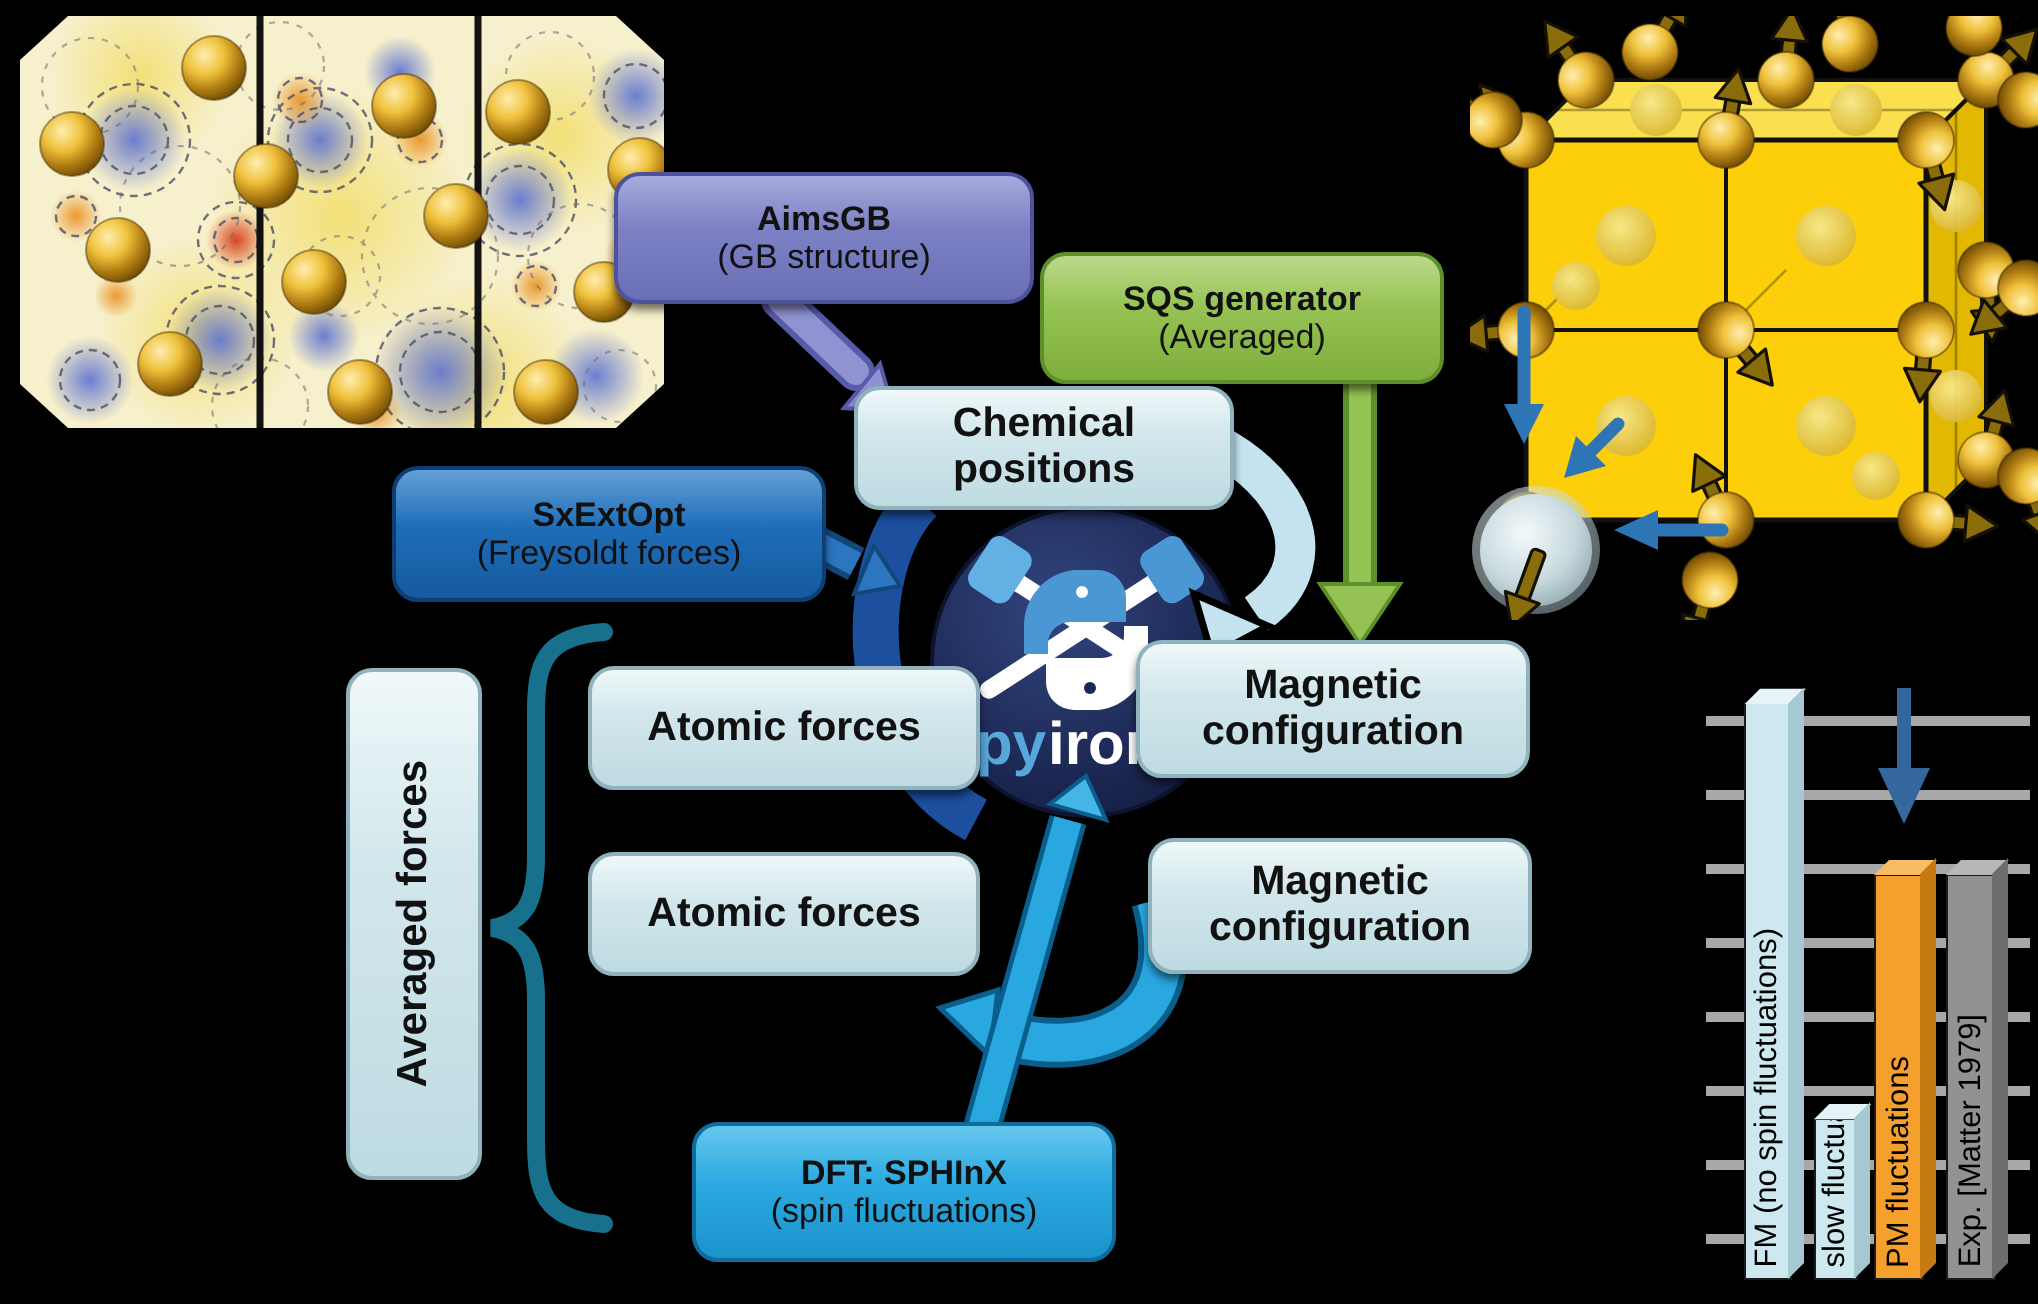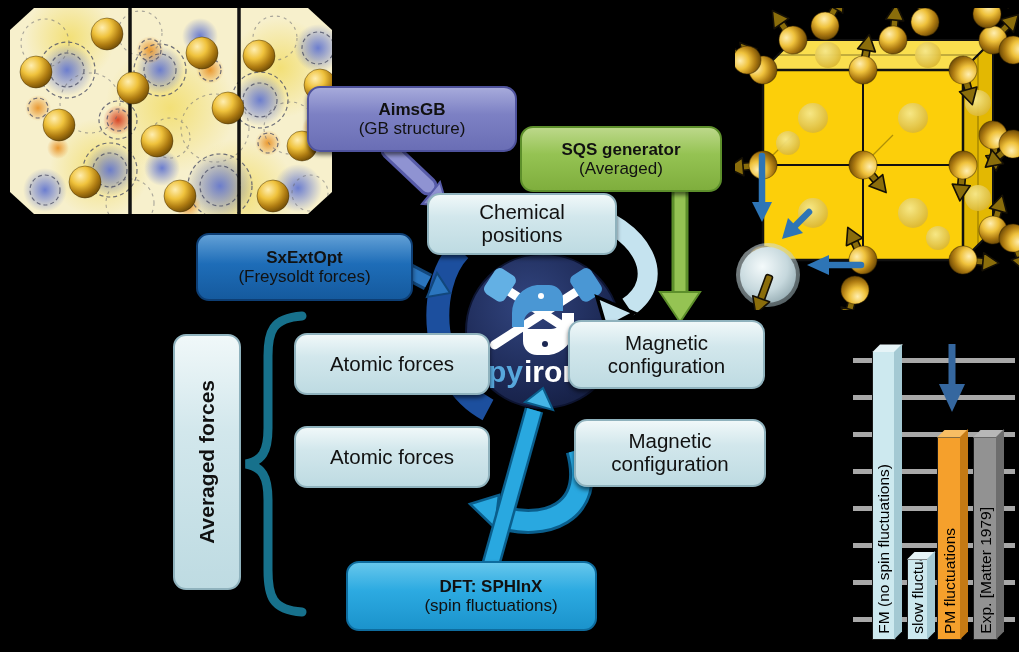--- a/index.html
+++ b/index.html
@@ -21,25 +21,25 @@
   .cyan{background:linear-gradient(#66c7ec,#2caae1 42%,#1b93cc);border:2.5px solid #0e6c9e;}
 
   #box-aimsgb{left:307px;top:86px;width:206px;height:62px;}
   #box-sqs{left:520px;top:86px;width:198px;height:62px;margin-top:40px;}
   #box-chem{left:427px;top:193px;width:186px;height:58px;}
   #box-sx{left:172px;top:233px;width:213px;height:64px;}
   #box-mag1{left:568px;top:320px;width:193px;height:65px;}
   #box-af1{left:294px;top:333px;width:192px;height:58px;}
   #box-af2{left:294px;top:426px;width:192px;height:58px;}
   #box-mag2{left:574px;top:419px;width:188px;height:64px;}
-  #box-dft{left:346px;top:561px;width:208px;height:66px;padding-left:39px;}
+  #box-dft{left:346px;top:561px;width:208px;height:66px;}
   #box-avg{left:173px;top:334px;width:64px;height:252px;}
   #box-avg span{writing-mode:vertical-rl;transform:rotate(180deg);font-weight:bold;font-size:21px;}
   .tool-t{font-size:17px;} .tool-s{font-size:17px;}
-  .data-l{font-weight:normal;font-size:20.5px;padding:0 14px;}
+  .data-l{font-weight:bold;font-size:20.5px;padding:0 14px;}
 
   
   #gb-image{left:10px;top:8px;z-index:1;}
   #mag-image{left:735px;top:8px;z-index:1;}
   #hub{left:455px;top:243px;z-index:2;}
   #flow{left:0;top:0;z-index:3;}
 
   
   #chart{position:absolute;left:851px;top:336px;width:168px;height:308px;z-index:4;}
   #gridlines{position:absolute;left:2px;top:22px;width:162px;height:287px;

